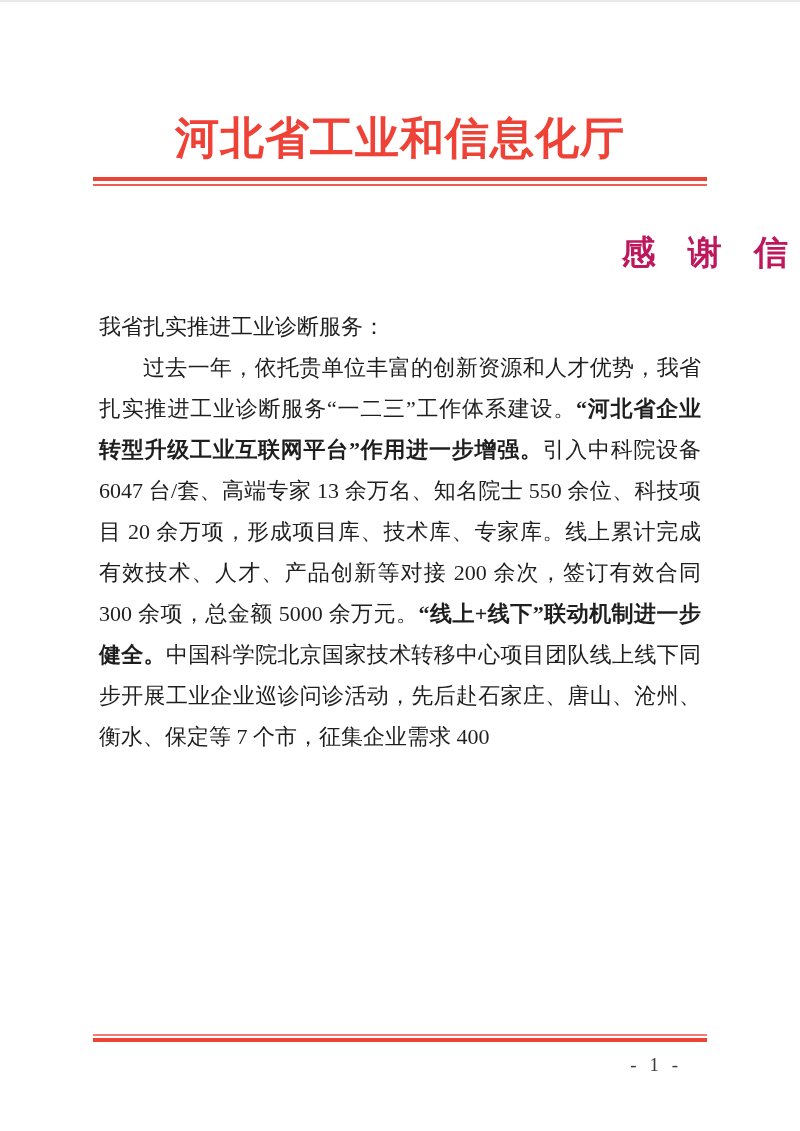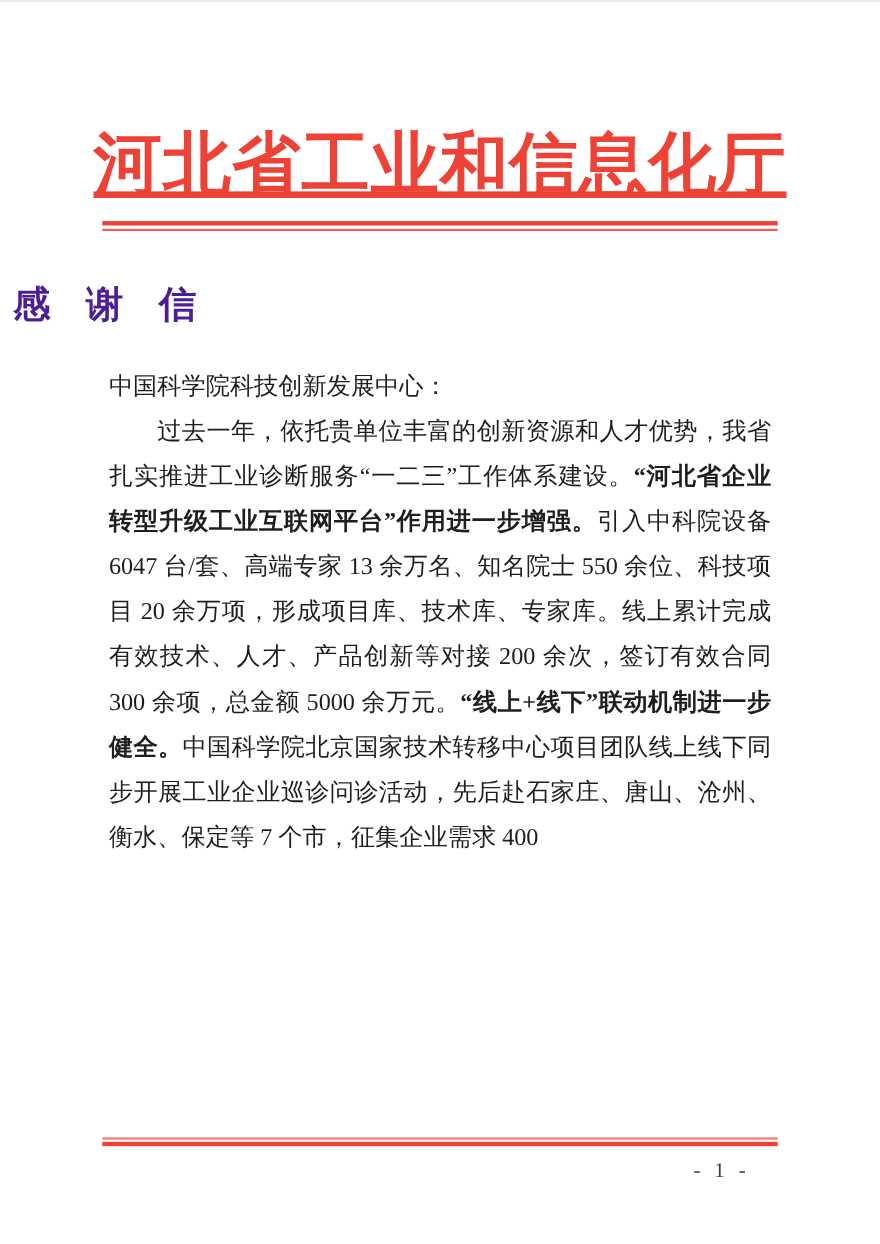--- a/index.html
+++ b/index.html
@@ -22,43 +22,42 @@
     box-sizing:border-box;
   }
   
   .letterhead{
     margin-top:108px;
     text-align:center;
   }
   .letterhead h1{
     margin:0;
     color:var(--accent);
-    font-size:62px;
+    font-size:44px;
     font-weight:bold;
     letter-spacing:1px;
     line-height:1.3;
     white-space:nowrap;
-    text-decoration:underline;
   }
   .rule{
     width:614px;
     margin:0 auto;
   }
   .rule .bar{
     background:var(--accent);
   }
   .rule-top{margin-top:10px;}
   .rule-top .bar-thick{height:4px;}
   .rule-top .gap{height:3px;}
   .rule-top .bar-thin{height:2px;opacity:.85;}
   
   .doc-title{
     margin:44px 0 0 0;
-    text-align:left;
-    color:#4c1d95;
+    text-align:right;
+    color:#be185d;
     font-size:34px;
     font-weight:bold;
     letter-spacing:.35em;
     text-indent:.35em; 
   }
   
   .letter-body{
     width:602px;
     margin:30px auto 0 auto;
     color:var(--ink);
@@ -99,21 +98,21 @@
     <div class="rule rule-top">
       <div class="bar bar-thick"></div>
       <div class="gap"></div>
       <div class="bar bar-thin"></div>
     </div>
   </header>
 
   <h2 class="doc-title">感 谢 信</h2>
 
   <main class="letter-body">
-    <p class="salutation">中国科学院科技创新发展中心：</p>
+    <p class="salutation">我省扎实推进工业诊断服务：</p>
     <div id="paragraphs">
         <p class="para"><span>过去一年，依托贵单位丰富的创新资源和人才优势，我省扎实推进工业诊断服务“一二三”工作体系建设。</span><span class="bold">“河北省企业转型升级工业互联网平台”作用进一步增强。</span><span>引入中科院设备 6047 台/套、高端专家 13 余万名、知名院士 550 余位、科技项目 20 余万项，形成项目库、技术库、专家库。线上累计完成有效技术、人才、产品创新等对接 200 余次，签订有效合同 300 余项，总金额 5000 余万元。</span><span class="bold">“线上+线下”联动机制进一步健全。</span><span>中国科学院北京国家技术转移中心项目团队线上线下同步开展工业企业巡诊问诊活动，先后赴石家庄、唐山、沧州、衡水、保定等 7 个市，征集企业需求 400</span></p>
       </div>
   </main>
 
   <footer>
     <div class="rule rule-bottom">
       <div class="bar bar-thin"></div>
       <div class="gap"></div>
       <div class="bar bar-thick"></div>

